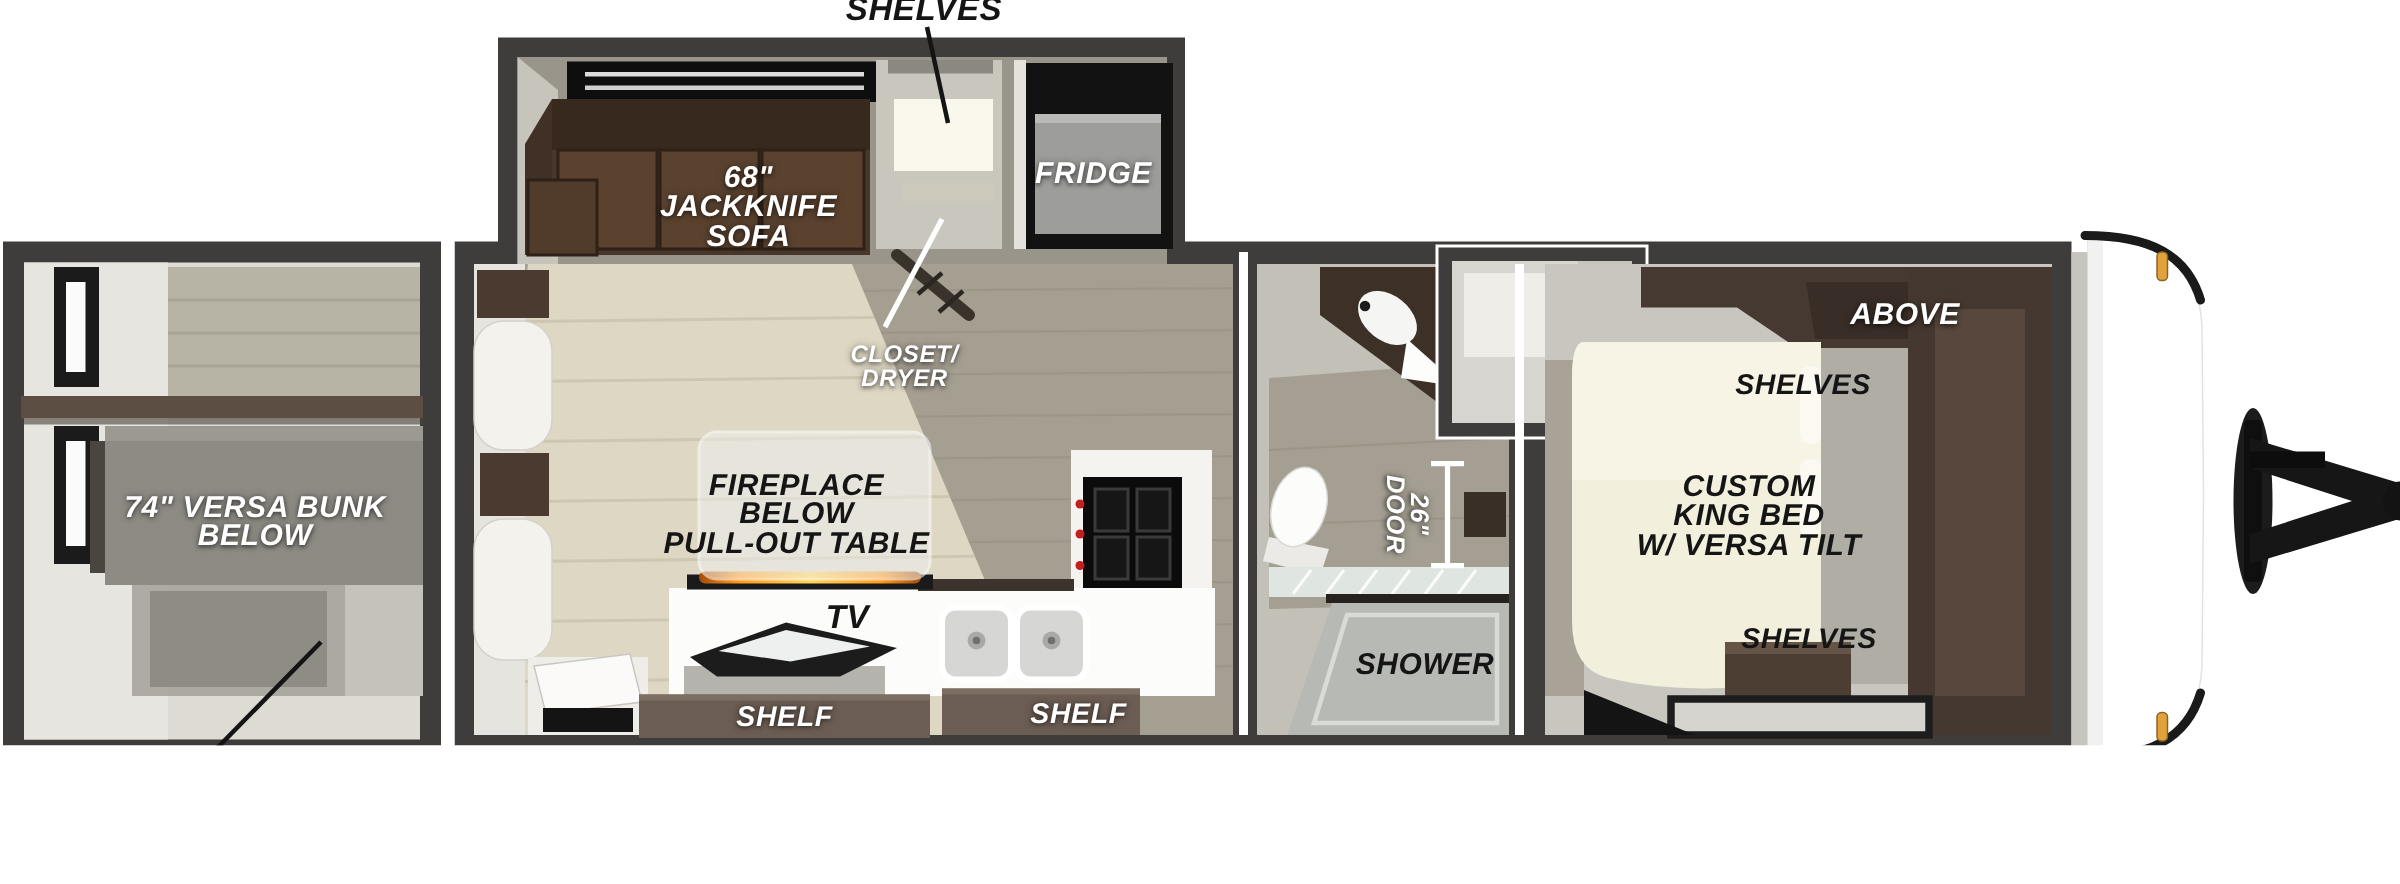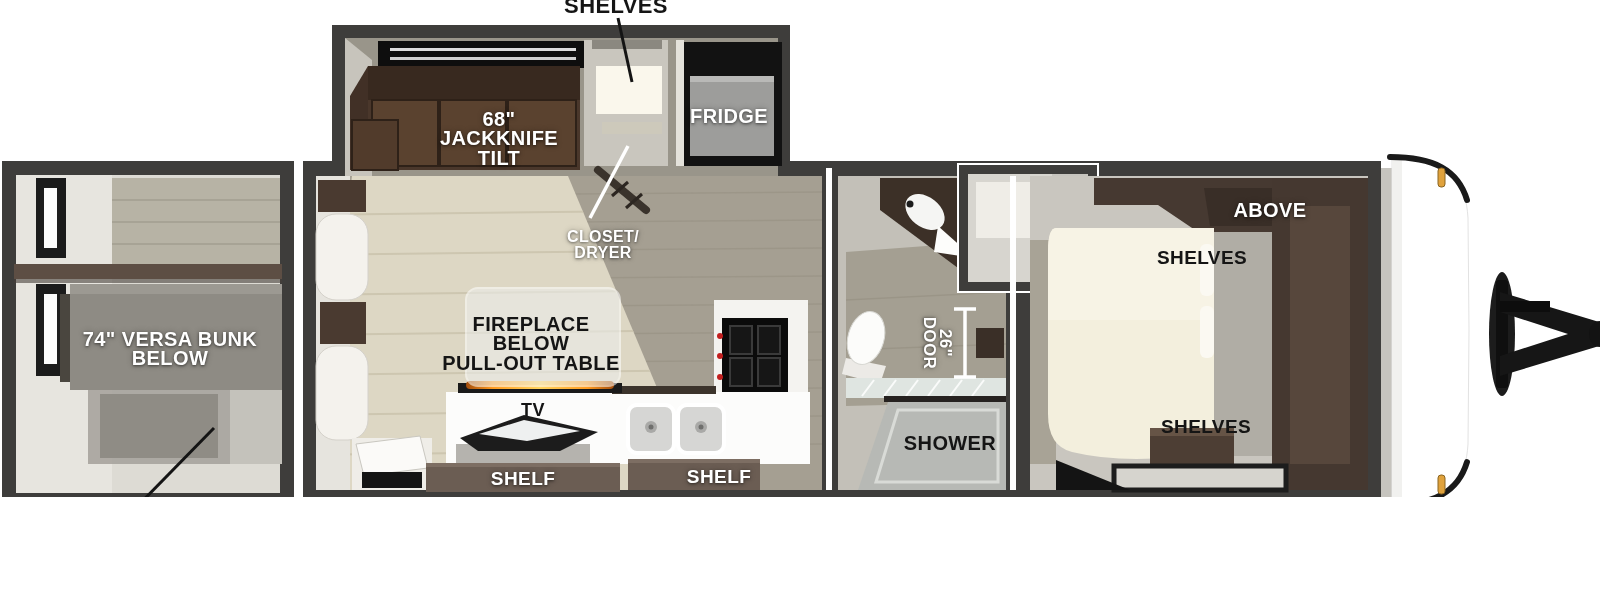--- a/index.html
+++ b/index.html
@@ -1,18 +1,18 @@
 <!DOCTYPE html>
 <html><head>
 <meta charset="utf-8">
 <style>
   html,body{margin:0;padding:0;background:#ffffff;}
   .scene{
     position:relative;width:1600px;height:497px;background:#ffffff;
-    overflow:hidden;font-family:"Liberation Sans",sans-serif;
+    overflow:hidden;font-family:"Liberation Sans",sans-serif;font-style:italic;
   }
   .scene > svg{position:absolute;left:0;top:0;}
   .lbl{
     position:absolute;transform:translate(-50%,-50%);
     text-align:center;font-weight:700;white-space:nowrap;
     line-height:0.97;letter-spacing:.4px;
   }
   .lbl span{display:block;}
   .w{color:#ffffff;text-shadow:0 1px 3px rgba(0,0,0,.55),0 0 6px rgba(0,0,0,.28);}
   .k{color:#151515;}
@@ -293,58 +293,63 @@
   <line x1="120" y1="524" x2="214" y2="428" stroke="#141414" stroke-width="3"></line>
 </svg>
 
 <div class="lbl k" style="left:616px;top:6px;font-size:22px">
   <span>SHELVES</span>
 </div>
 
 <div class="lbl w" style="left:499px;top:139px;font-size:20px">
   <span>68"</span>
       <span>JACKKNIFE</span>
-      <span>TILT</span>
+      <span>SOFA</span>
 </div>
 
 <div class="lbl w" style="left:729px;top:117px;font-size:20px">
   <span>FRIDGE</span>
 </div>
 
 <div class="lbl w" style="left:603px;top:245px;font-size:16px">
   <span>CLOSET/</span>
       <span>DRYER</span>
 </div>
 
 
 <div class="lbl w" style="left:1270px;top:211px;font-size:20px">
   <span>ABOVE</span>
 </div>
 
 <div class="lbl k" style="left:1202px;top:258px;font-size:19px">
   <span>SHELVES</span>
 </div>
 
+<div class="lbl k" style="left:1166px;top:345px;font-size:20px">
+  <span>CUSTOM</span>
+      <span>KING BED</span>
+      <span>W/ VERSA TILT</span>
+</div>
 
 <div class="lbl k" style="left:1206px;top:427px;font-size:19px">
   <span>SHELVES</span>
 </div>
 
 <div class="lbl w" style="left:170px;top:349px;font-size:20px">
   <span>74" VERSA BUNK</span>
       <span>BELOW</span>
 </div>
 
 <div class="lbl k" style="left:531px;top:344px;font-size:20px">
   <span>FIREPLACE</span>
       <span>BELOW</span>
       <span>PULL-OUT TABLE</span>
 </div>
 
-<div class="lbl k" style="left:533px;top:411px;font-size:18px">
+<div class="lbl k" style="left:565px;top:411px;font-size:22px">
   <span>TV</span>
 </div>
 
 <div class="lbl w" style="left:523px;top:479px;font-size:19px">
   <span>SHELF</span>
 </div>
 
 <div class="lbl w" style="left:719px;top:477px;font-size:19px">
   <span>SHELF</span>
 </div>

